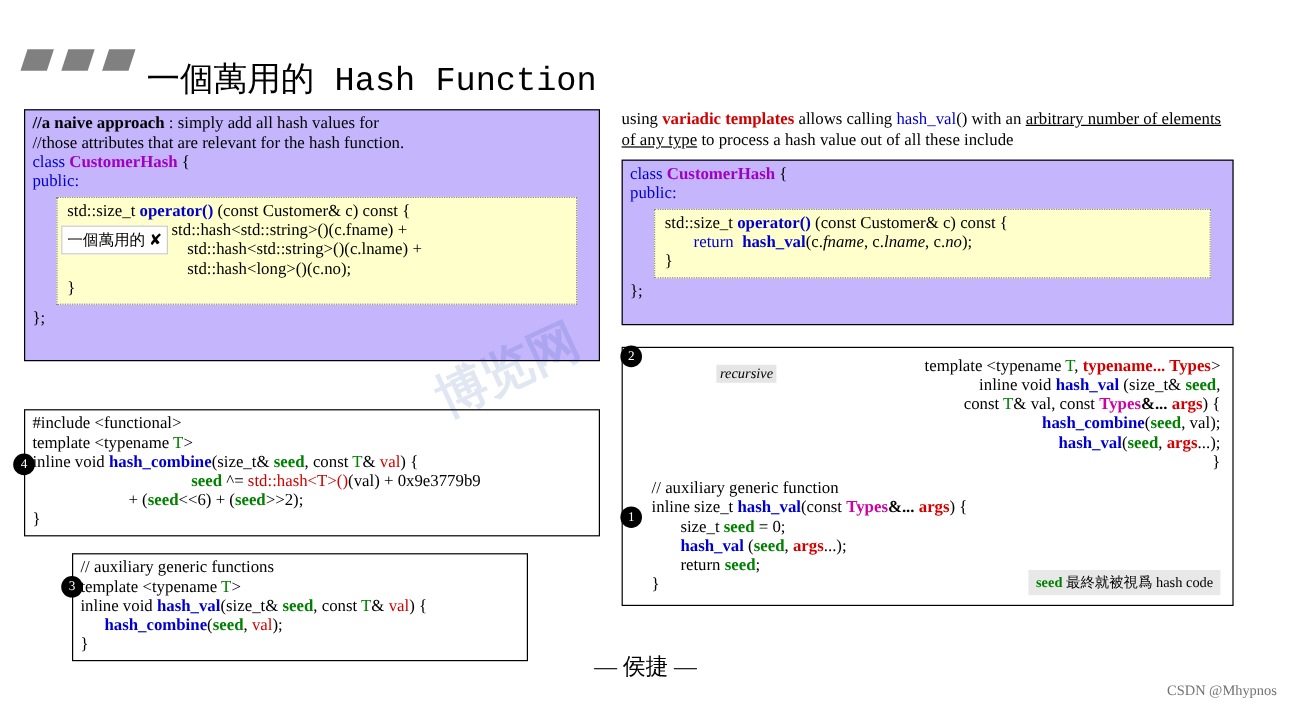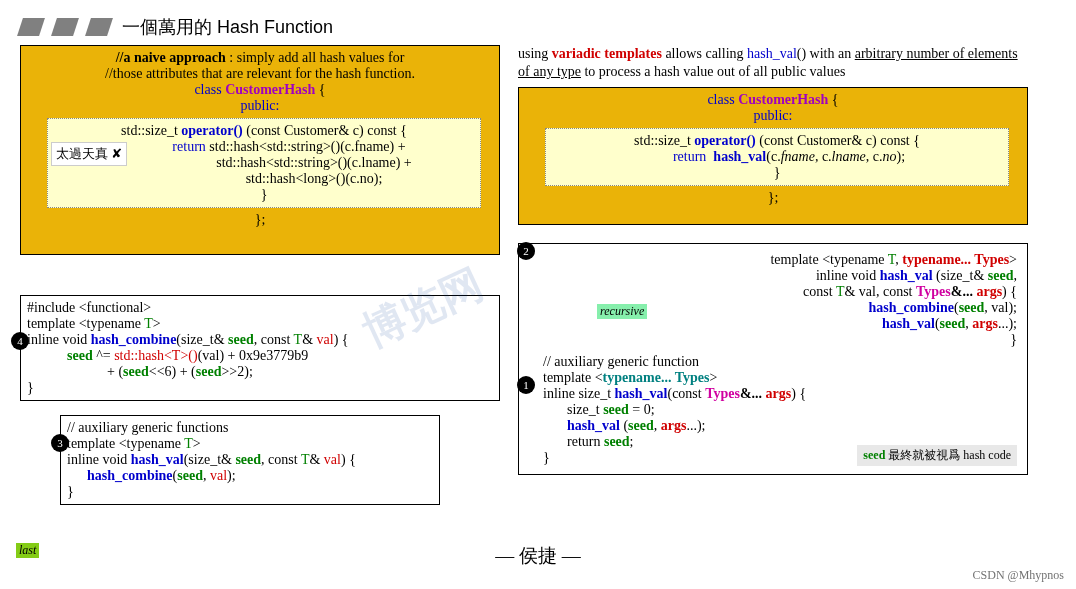--- a/index.html
+++ b/index.html
@@ -9,45 +9,45 @@
     font-family: "Times New Roman", serif;
     font-size: 14px;
     width: 1076px;
     height: 589px;
     position: relative;
     background: #fff;
     color: #000;
   }
   .header-row { display: flex; align-items: center; gap: 12px; margin-bottom: 6px; }
   .skew { width: 22px; height: 18px; background: #808080; transform: skewX(-18deg); display: inline-block; }
-  .title { font-size: 18px; font-family: Liberation Sans, sans-serif; }
+  .title { font-size: 28px; font-family: Liberation Mono, monospace; margin-top: 32px; }
   .columns { display: flex; gap: 18px; position: relative; }
   .left-col { width: 480px; position: relative; }
   .right-col { width: 510px; position: relative; }
   .box { border: 1px solid #000; background: #fff; padding: 4px 6px; position: relative; }
-  .cyan { background: #eab308; text-align: center; }
+  .cyan { background: #c4b5fd; }
   .yellow { background: #ffffcc; border: 1px dotted #888; }
   .inner-pad { margin: 4px 12px 4px 20px; padding: 4px 8px; }
   .b { font-weight: bold; }
   .i { font-style: italic; }
   .red { color: #d00000; }
   .blue { color: #0000cc; }
   .green { color: #008000; }
   .purple { color: #a000c0; }
   .magenta { color: #d000a0; }
   .cyan-t { color: #008080; }
   .naive-label { background: #fff; border: 1px solid #ccc; display: inline-block; padding: 2px 4px; font-size: 13px; position: absolute; left: 30px; top: 96px; }
   .circle { width: 18px; height: 18px; border-radius: 50%; background: #000; color: #fff; display: inline-flex; align-items: center; justify-content: center; font-size: 11px; position: absolute; }
   .intro { font-size: 14px; line-height: 1.3; margin-bottom: 6px; }
   .under { text-decoration: underline; }
   .small-note { font-size: 12px; text-align: center; line-height: 1.2; }
   .footer-author { position: absolute; bottom: 20px; left: 50%; transform: translateX(-50%); font-size: 19px; }
   .watermark-br { position: absolute; bottom: 6px; right: 12px; font-size: 12px; color: #737373; }
   .last-tag { position: absolute; left: -4px; top: 498px; font-style: italic; font-size: 12px; background: #84cc16; padding: 0 3px; }
-  .recursive-tag { position: absolute; left: 597px; top: 304px; font-style: italic; font-size: 12px; background: #86efac; padding: 0 3px; }
+  .recursive-tag { position: absolute; left: 597px; top: 304px; font-style: italic; font-size: 12px; background: #e5e5e5; padding: 0 3px; }
   .note-box { position: absolute; background: #e8e8e8; padding: 2px 6px; }
   .wm-diag { position: absolute; left: 360px; top: 280px; font-size: 42px; color: rgba(0,60,150,0.12); transform: rotate(-25deg); font-family: sans-serif; font-weight: bold; pointer-events: none; }
 </style>
 </head>
 <body>
 
 <div class="header-row">
   <span class="skew"></span>
   <span class="skew"></span>
   <span class="skew"></span>
@@ -64,47 +64,47 @@
       <div><span class="blue">class  </span><span class="b purple">CustomerHash</span><span> {</span></div>
       <div class="blue">public:</div>
       <div class="yellow inner-pad">
         <div><span>std::size_t </span><span class="b blue">operator()</span><span> (const  Customer&amp;  c)  const  {</span></div>
         <div style="padding-left:50px;"><span class="blue">return</span><span>  std::hash&lt;std::string&gt;()(c.fname)   +</span></div>
         <div style="padding-left:100px;">std::hash&lt;std::string&gt;()(c.lname)   +</div>
         <div style="padding-left:100px;font-family:Liberation Serif, serif;">std::hash&lt;long&gt;()(c.no);</div>
         <div>}</div>
       </div>
       <div>};</div>
-      <div class="naive-label"><span>太過天真 ✘</span></div>
+      <div class="naive-label"><span>一個萬用的 ✘</span></div>
     </div>
 
     <div class="box" style="margin-top:40px; position:relative;">
       <div class="circle" style="left:-10px; top:36px;">4</div>
       <div>#include &lt;functional&gt;</div>
       <div><span>template &lt;typename </span><span class="green">T</span><span>&gt;</span></div>
       <div><span>inline void </span><span class="b blue">hash_combine</span><span>(size_t&amp; </span><span class="b green">seed</span><span>, const </span><span class="green">T</span><span>&amp; </span><span class="red">val</span><span>) {</span></div>
-      <div style="padding-left:40px;"><span class="b green">seed</span><span> ^= </span><span class="red">std::hash&lt;</span><span class="red">T</span><span class="red">&gt;()</span><span>(val) + 0x9e3779b9</span></div>
+      <div style="padding-left:40px;text-align:center;"><span class="b green">seed</span><span> ^= </span><span class="red">std::hash&lt;</span><span class="red">T</span><span class="red">&gt;()</span><span>(val) + 0x9e3779b9</span></div>
       <div style="padding-left:80px;"><span>+ (</span><span class="b green">seed</span><span>&lt;&lt;6) + (</span><span class="b green">seed</span><span>&gt;&gt;2);</span></div>
       <div>}</div>
     </div>
 
     <div class="box" style="margin-top:14px; margin-left:40px; width:380px; position:relative;">
       <div class="circle" style="left:-10px; top:18px;">3</div>
       <div>// auxiliary generic functions</div>
       <div><span>template &lt;typename </span><span class="green">T</span><span>&gt;</span></div>
       <div><span>inline void </span><span class="b blue">hash_val</span><span>(size_t&amp; </span><span class="b green">seed</span><span>, const </span><span class="green">T</span><span>&amp; </span><span class="red">val</span><span>) {</span></div>
       <div style="padding-left:20px;"><span class="b blue">hash_combine</span><span>(</span><span class="b green">seed</span><span>, </span><span class="red">val</span><span>);</span></div>
       <div>}</div>
     </div>
     <div class="last-tag">last</div>
   </div>
 
   <div class="right-col">
     <div class="intro">
-      <span>using </span><span class="b red">variadic templates</span><span> allows calling </span><span class="blue">hash_val</span><span>() with an </span><span class="under">arbitrary number of elements of any type</span><span> to process a hash value out of all public values</span>
+      <span>using </span><span class="b red">variadic templates</span><span> allows calling </span><span class="blue">hash_val</span><span>() with an </span><span class="under">arbitrary number of elements of any type</span><span> to process a hash value out of all these include</span>
     </div>
 
     <div class="box cyan" style="height:138px;">
       <div><span class="blue">class  </span><span class="b purple">CustomerHash</span><span> {</span></div>
       <div class="blue">public:</div>
       <div class="yellow inner-pad">
         <div><span>std::size_t </span><span class="b blue">operator()</span><span> (const Customer&amp; c) const {</span></div>
         <div style="padding-left:24px;"><span class="blue">return</span>&nbsp;&nbsp;<span class="b blue">hash_val</span><span>(c.</span><span class="i">fname</span><span>, c.</span><span class="i">lname</span><span>, c.</span><span class="i">no</span><span>);</span></div>
         <div>}</div>
       </div>
@@ -121,21 +121,20 @@
         <div style="padding-left:28px;"><span class="b blue">hash_combine</span><span>(</span><span class="b green">seed</span><span>, val);</span></div>
         <div style="padding-left:28px;"><span class="b blue">hash_val</span><span>(</span><span class="b green">seed</span><span>, </span><span class="b red">args</span><span>...);</span></div>
         <div>}</div>
       </div>
 
       <div style="height:6px;"></div>
       <div class="circle" style="left:-2px; top:132px;">1</div>
 
       <div style="padding-left:14px;">
         <div>// auxiliary generic function</div>
-        <div><span>template &lt;</span><span class="b cyan-t">typename... Types</span><span>&gt;</span></div>
         <div><span>inline size_t </span><span class="b blue">hash_val</span><span>(const </span><span class="b magenta">Types</span><span class="b">&amp;... </span><span class="b red">args</span><span>) {</span></div>
         <div style="padding-left:24px;"><span>size_t </span><span class="b green">seed</span><span> = 0;</span></div>
         <div style="padding-left:24px;"><span class="b blue">hash_val</span><span> (</span><span class="b green">seed</span><span>, </span><span class="b red">args</span><span>...);</span></div>
         <div style="padding-left:24px;"><span>return </span><span class="b green">seed</span><span>;</span></div>
         <div>}</div>
       </div>
       <div class="note-box" style="right:10px; bottom:8px; font-size:12px;">
         <span class="b green">seed</span> <span>最終就被視爲 hash code</span>
       </div>
     </div>

